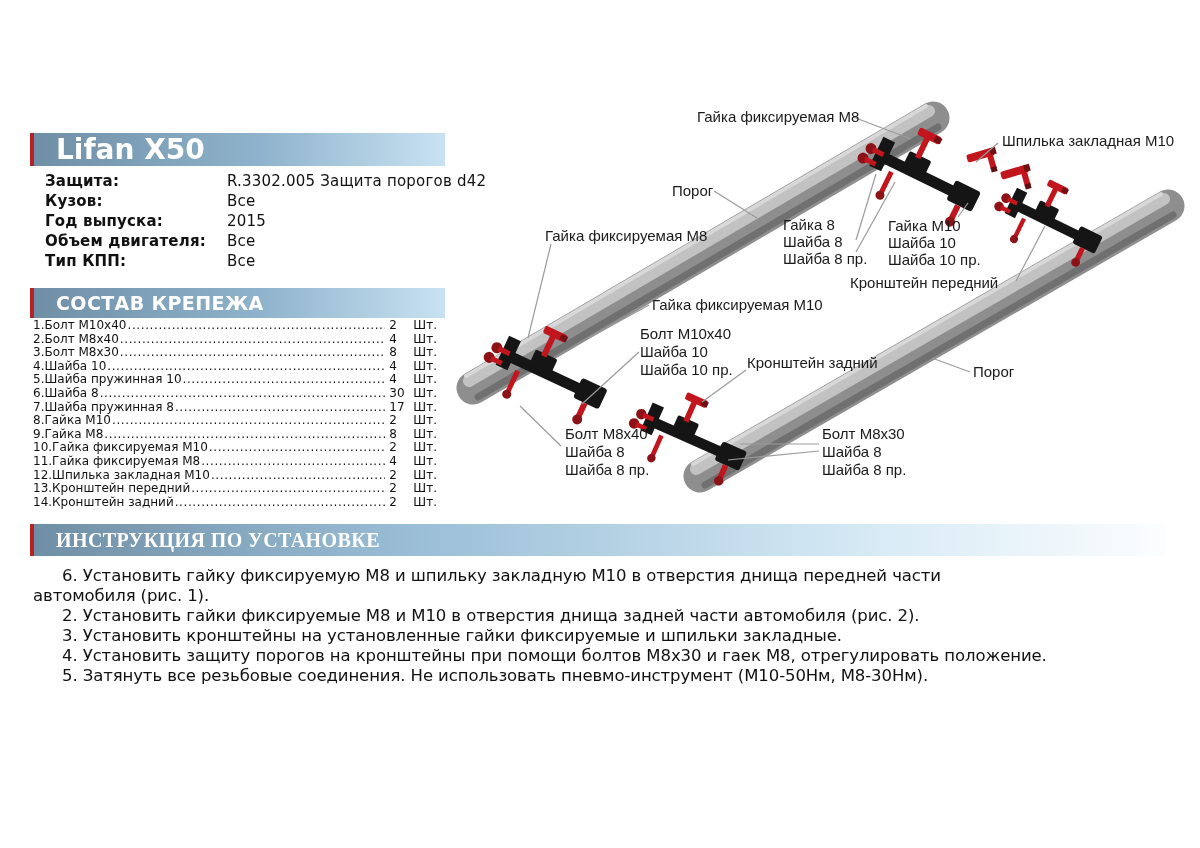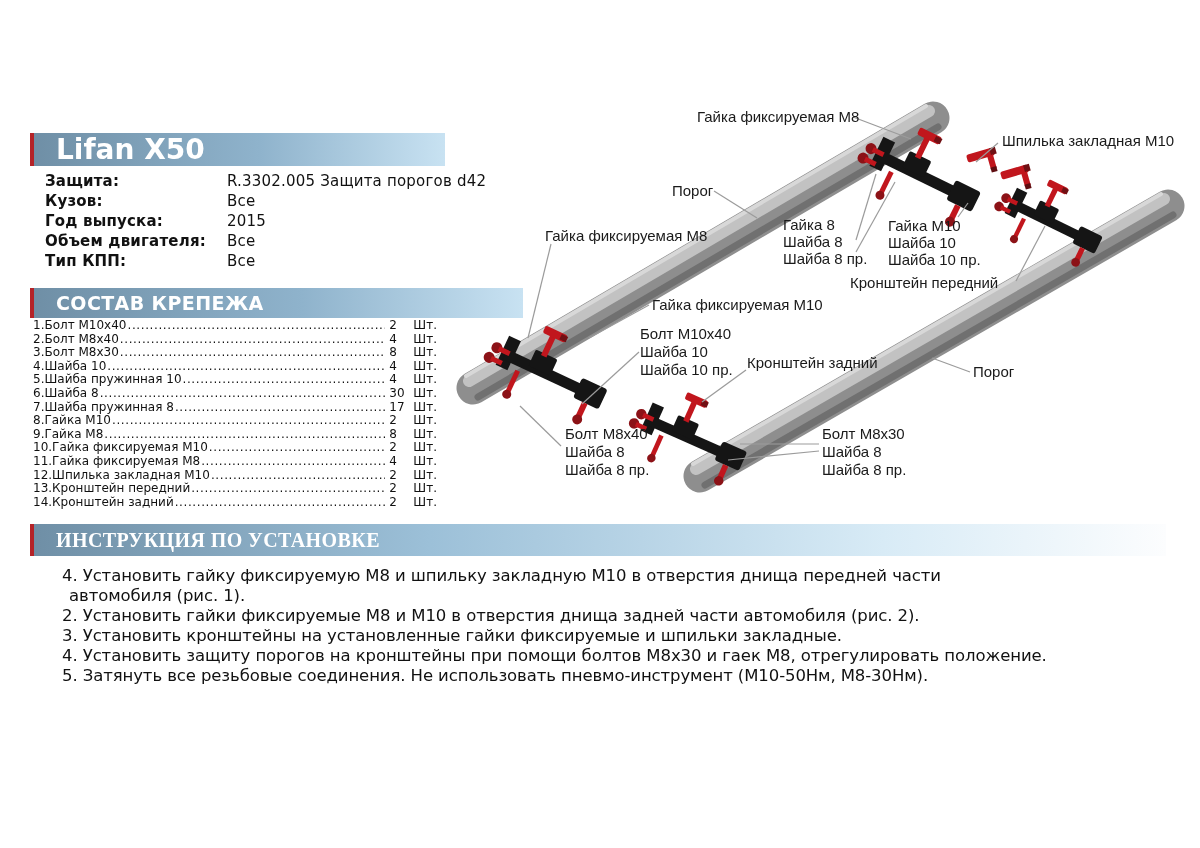--- a/index.html
+++ b/index.html
@@ -5,21 +5,21 @@
   html,body{margin:0;padding:0;background:#ffffff;}
   .page{position:relative;width:1200px;height:848px;background:#ffffff;overflow:hidden;
         font-family:"DejaVu Sans",sans-serif;color:#111;}
   
   .band{position:absolute;left:30px;display:flex;align-items:center;}
   .redbar{width:4px;align-self:stretch;background:#b42328;}
   .band-fill{flex:1;align-self:stretch;display:flex;align-items:center;}
   .band1 .band-fill,.band2 .band-fill{background:linear-gradient(to right,#6f8fa6 0%,#8fb3cc 55%,#c8e2f2 100%);}
   .band3 .band-fill{background:linear-gradient(to right,#6f8fa6 0%,#9cc0d8 35%,#d8ebf6 75%,#fcfdfe 100%);}
   .band1{top:133px;width:415px;height:33px;}
-  .band2{top:288px;width:493px;height:30px;}
+  .band2{top:288px;width:415px;height:30px;}
   .band3{top:524px;width:1136px;height:32px;}
   .band-title{color:#fff;font-weight:bold;padding-left:22px;white-space:nowrap;}
   .band1 .band-title{font-size:28px;}
   .band2 .band-title{font-size:19px;letter-spacing:0.4px;}
   .band3 .band-title{font-size:20px;letter-spacing:0.4px;font-family:Liberation Serif, serif;}
   
   .spec-table{position:absolute;left:45px;top:171px;width:480px;font-size:15px;}
   .spec-row{display:flex;line-height:20px;}
   .spec-label{width:182px;font-weight:bold;letter-spacing:0.2px;}
   .spec-value{letter-spacing:0.2px;}
@@ -27,21 +27,21 @@
   .fastener-list{position:absolute;left:33px;top:319px;width:404px;font-size:12px;}
   .f-row{display:flex;line-height:13.6px;align-items:baseline;}
   .f-name{white-space:nowrap;}
   .f-dots{flex:1;overflow:hidden;white-space:nowrap;margin:0 4px 0 1px;}
   .f-dots::after{content:"................................................................................";letter-spacing:0.6px;}
   .f-qty{width:24px;flex:none;}
   .f-unit{flex:none;}
   
   .instr{position:absolute;left:33px;top:566px;width:1145px;font-size:16.5px;}
   .i-line{line-height:20px;white-space:nowrap;padding-left:29px;letter-spacing:-0.1px;}
-  .i-line.wrap{padding-left:0;margin-left:36px;}
+  .i-line.wrap{padding-left:0;}
   
   .diagram{position:absolute;left:0;top:0;}
   .dlabel{font-family:"Liberation Sans",sans-serif;font-size:15px;fill:#1a1a1a;}
   .leader{stroke:#9b9b9b;stroke-width:1.2;fill:none;}
 </style>
 </head>
 <body>
 
 <div class="page">
 
@@ -271,21 +271,21 @@
   </svg>
 
   <div class="band band3">
     <div class="redbar"></div>
     <div class="band-fill">
       <span class="band-title">ИНСТРУКЦИЯ ПО УСТАНОВКЕ</span>
     </div>
   </div>
 
   <div class="instr">
-    <div class="i-line">4. Установить гайку фиксируемую М8 и шпильку закладную М10 в отверстия днища передней части</div>
+    <div class="i-line">6. Установить гайку фиксируемую М8 и шпильку закладную М10 в отверстия днища передней части</div>
     <div class="i-line wrap">автомобиля (рис. 1).</div>
     <div class="i-line">2. Установить гайки фиксируемые М8 и М10 в отверстия днища задней части автомобиля (рис. 2).</div>
     <div class="i-line">3. Установить кронштейны на установленные гайки фиксируемые и шпильки закладные.</div>
     <div class="i-line">4. Установить защиту порогов на кронштейны при помощи болтов М8х30 и гаек М8, отрегулировать положение.</div>
     <div class="i-line">5. Затянуть все резьбовые соединения. Не использовать пневмо-инструмент (М10-50Нм, М8-30Нм).</div>
   </div>
 
 </div>
 
 </body></html>

